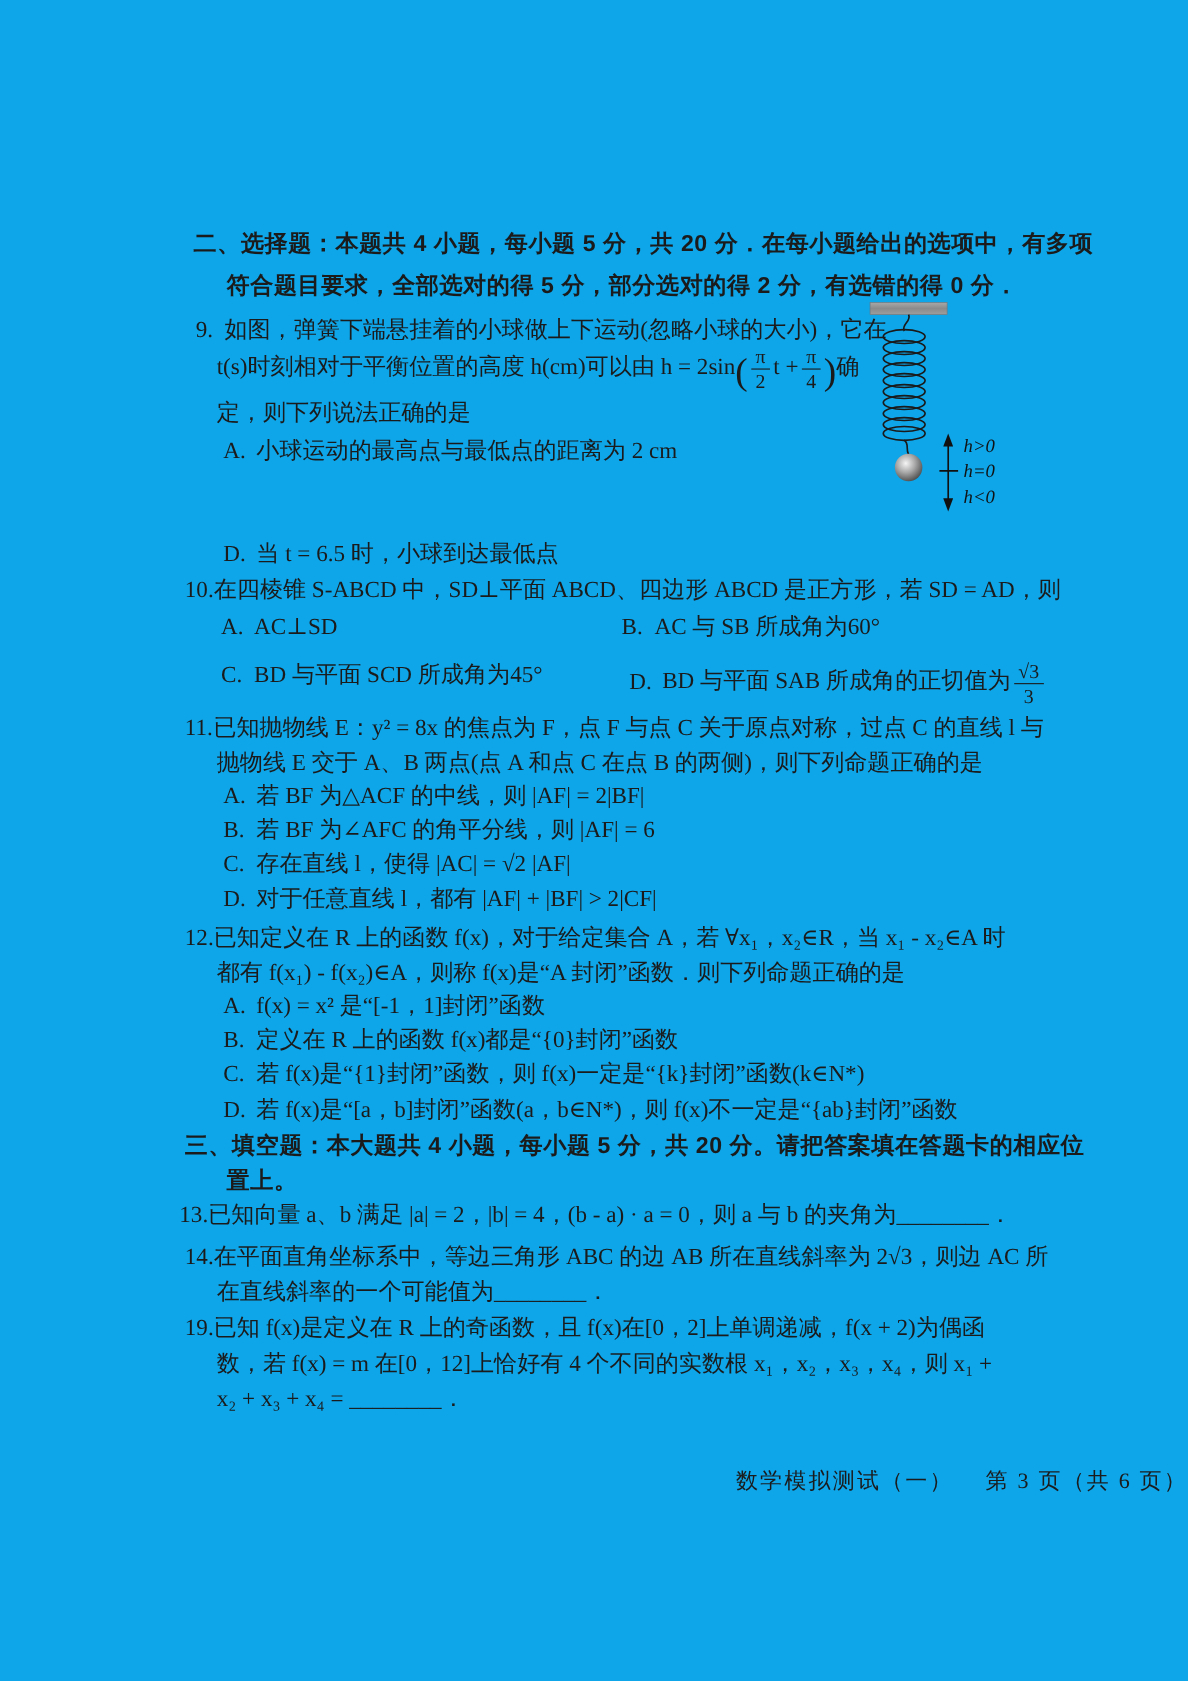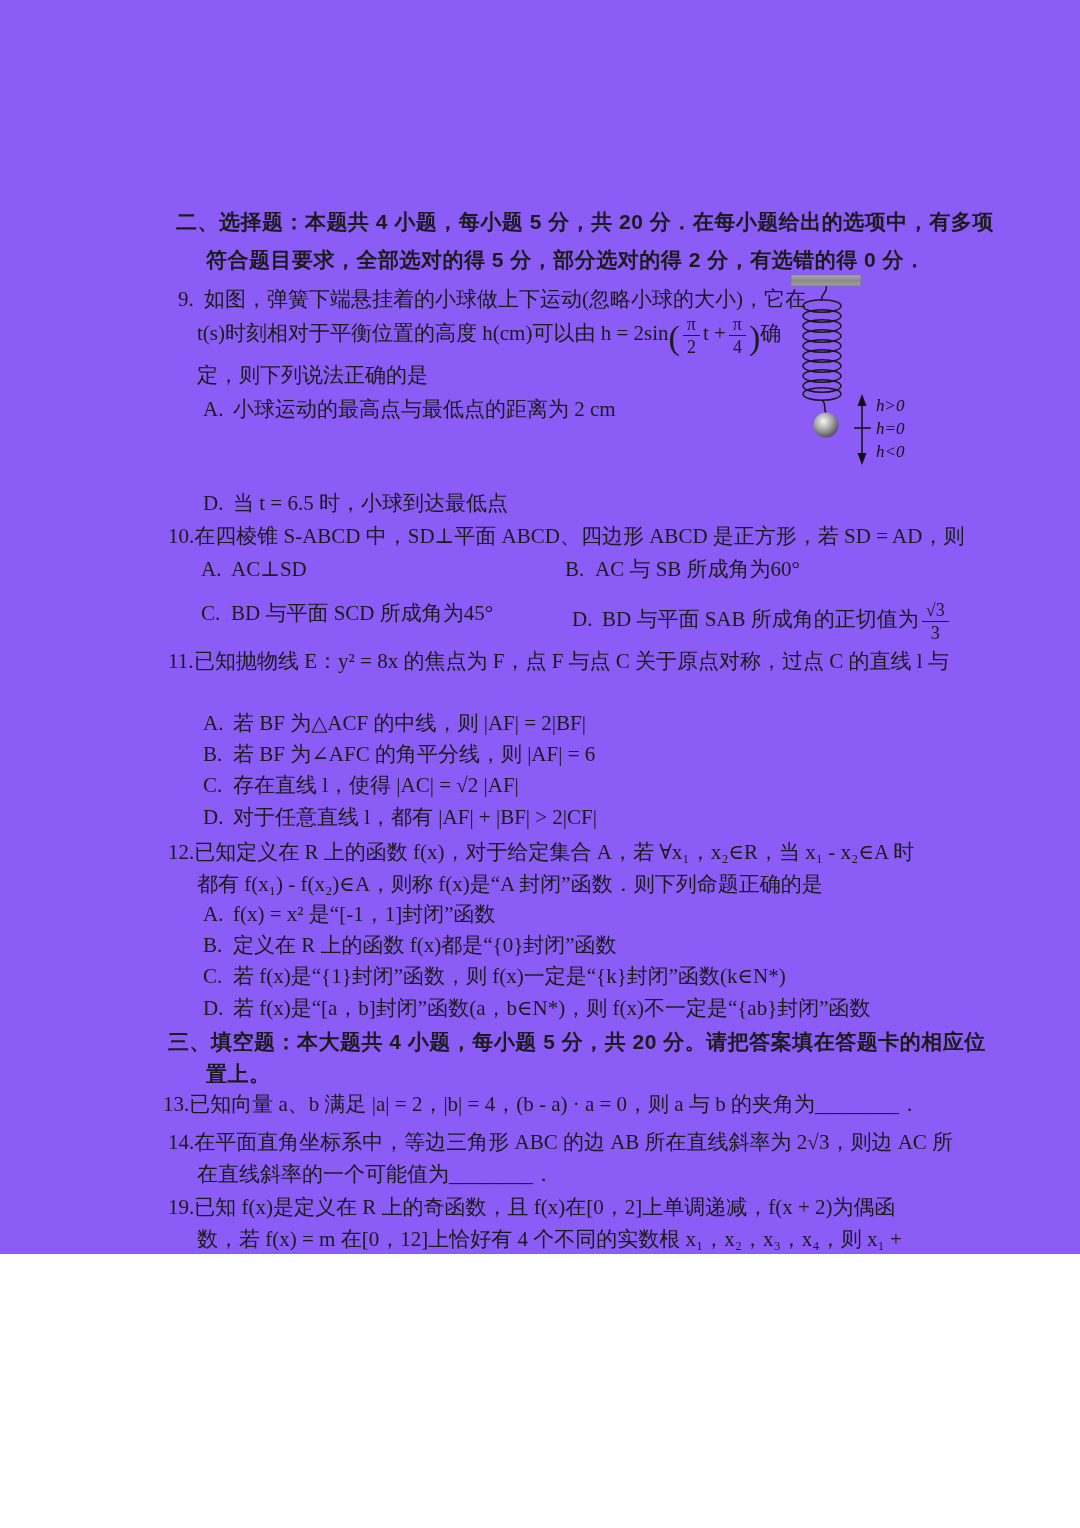--- a/index.html
+++ b/index.html
@@ -1,17 +1,17 @@
 <!DOCTYPE html>
 <html><head>
 <meta charset="utf-8">
 <style>
   html,body{margin:0;padding:0;background:#ffffff;}
   .page{
-    position:relative;width:1080px;height:1254px;background:#8b5cf6;
+    position:relative;width:1080px;height:1528px;background:#0ea5e9;
     font-family:"Liberation Serif","DejaVu Serif",serif;
     color:#1b1b1b;font-size:21px;overflow:hidden;
   }
   .ln{position:absolute;white-space:nowrap;line-height:1.3;}
   .hd{font-family:"Liberation Sans","DejaVu Sans",sans-serif;font-weight:bold;letter-spacing:0.5px;}
   .qnum{display:inline-block;min-width:26px;}
   .olabel{display:inline-block;min-width:30px;}
   .frac{display:inline-block;vertical-align:-0.75em;text-align:center;font-size:18px;line-height:1.12;margin:0 3px;}
   .frac .num{display:block;border-bottom:1.4px solid #1b1b1b;padding:0 4px 1px;}
   .frac .den{display:block;padding-top:1px;}
@@ -94,20 +94,21 @@
   <div class="ln" style="top:600px;left:201px">
     <span class="olabel">C.</span><span>BD 与平面 SCD 所成角为45°</span>
   </div>
   <div class="ln" style="top:600px;left:572px">
     <span class="olabel">D.</span><span>BD 与平面 SAB 所成角的正切值为</span><span class="frac"><span class="num">√3</span><span class="den">3</span></span>
   </div>
 
   <div class="ln" style="top:648px;left:168px">
     <span class="qnum">11.</span><span>已知抛物线 E：y² = 8x 的焦点为 F，点 F 与点 C 关于原点对称，过点 C 的直线 l 与</span>
   </div>
+  <div class="ln" style="top:680px;left:197px">抛物线 E 交于 A、B 两点(点 A 和点 C 在点 B 的两侧)，则下列命题正确的是</div>
   <div class="ln" style="top:710px;left:203px">
     <span class="olabel">A.</span><span>若 BF 为△ACF 的中线，则 |AF| = 2|BF|</span>
   </div>
   <div class="ln" style="top:741px;left:203px">
     <span class="olabel">B.</span><span>若 BF 为∠AFC 的角平分线，则 |AF| = 6</span>
   </div>
   <div class="ln" style="top:772px;left:203px">
     <span class="olabel">C.</span><span>存在直线 l，使得 |AC| = √2 |AF|</span>
   </div>
   <div class="ln" style="top:804px;left:203px">

